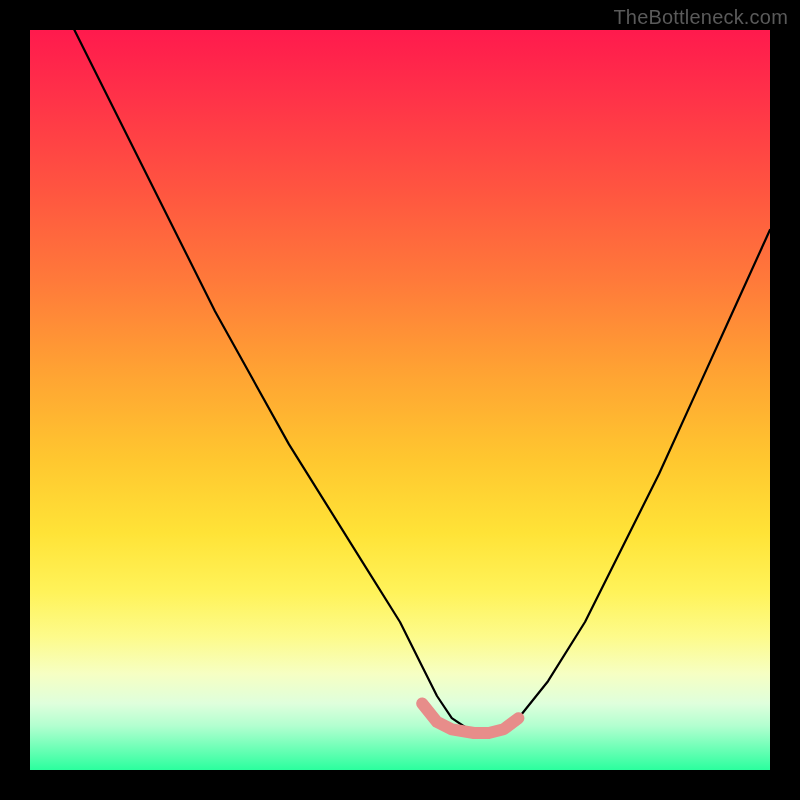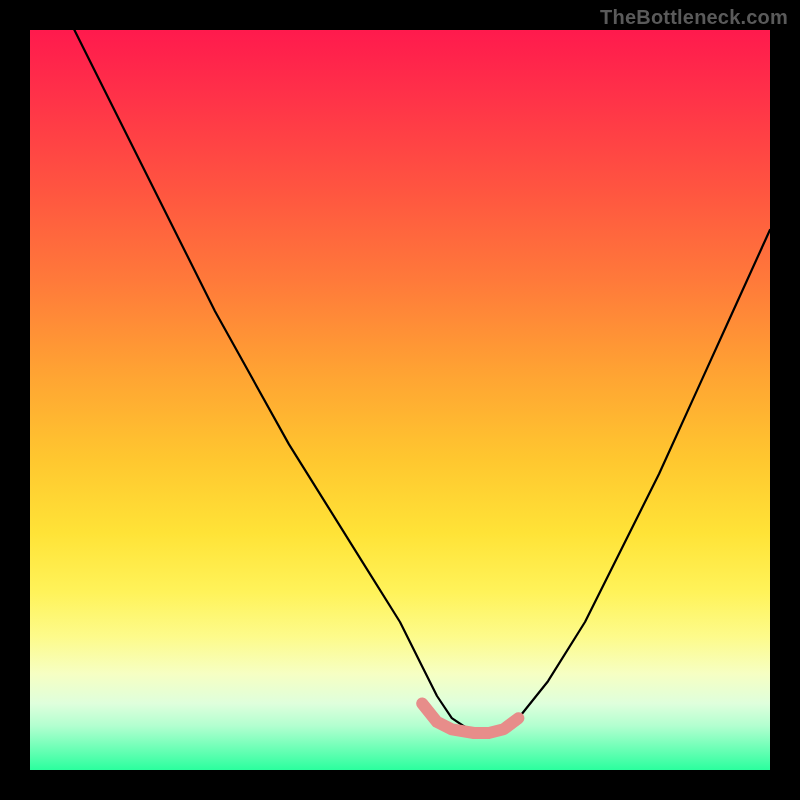--- a/index.html
+++ b/index.html
@@ -41,21 +41,21 @@
       #6fffb7 97%,
       #2bff9e 100%
     );
   }
   .watermark {
     position: absolute;
     top: 6px;
     right: 12px;
     font-family: Arial, Helvetica, sans-serif;
     font-size: 20px;
-    font-weight: 700;
+    font-weight: 400;
     color: #5a5a5a;
     letter-spacing: 0.2px;
     user-select: none;
   }
   svg.curve {
     position: absolute;
     left: 0;
     top: 0;
     width: 740px;
     height: 740px;

